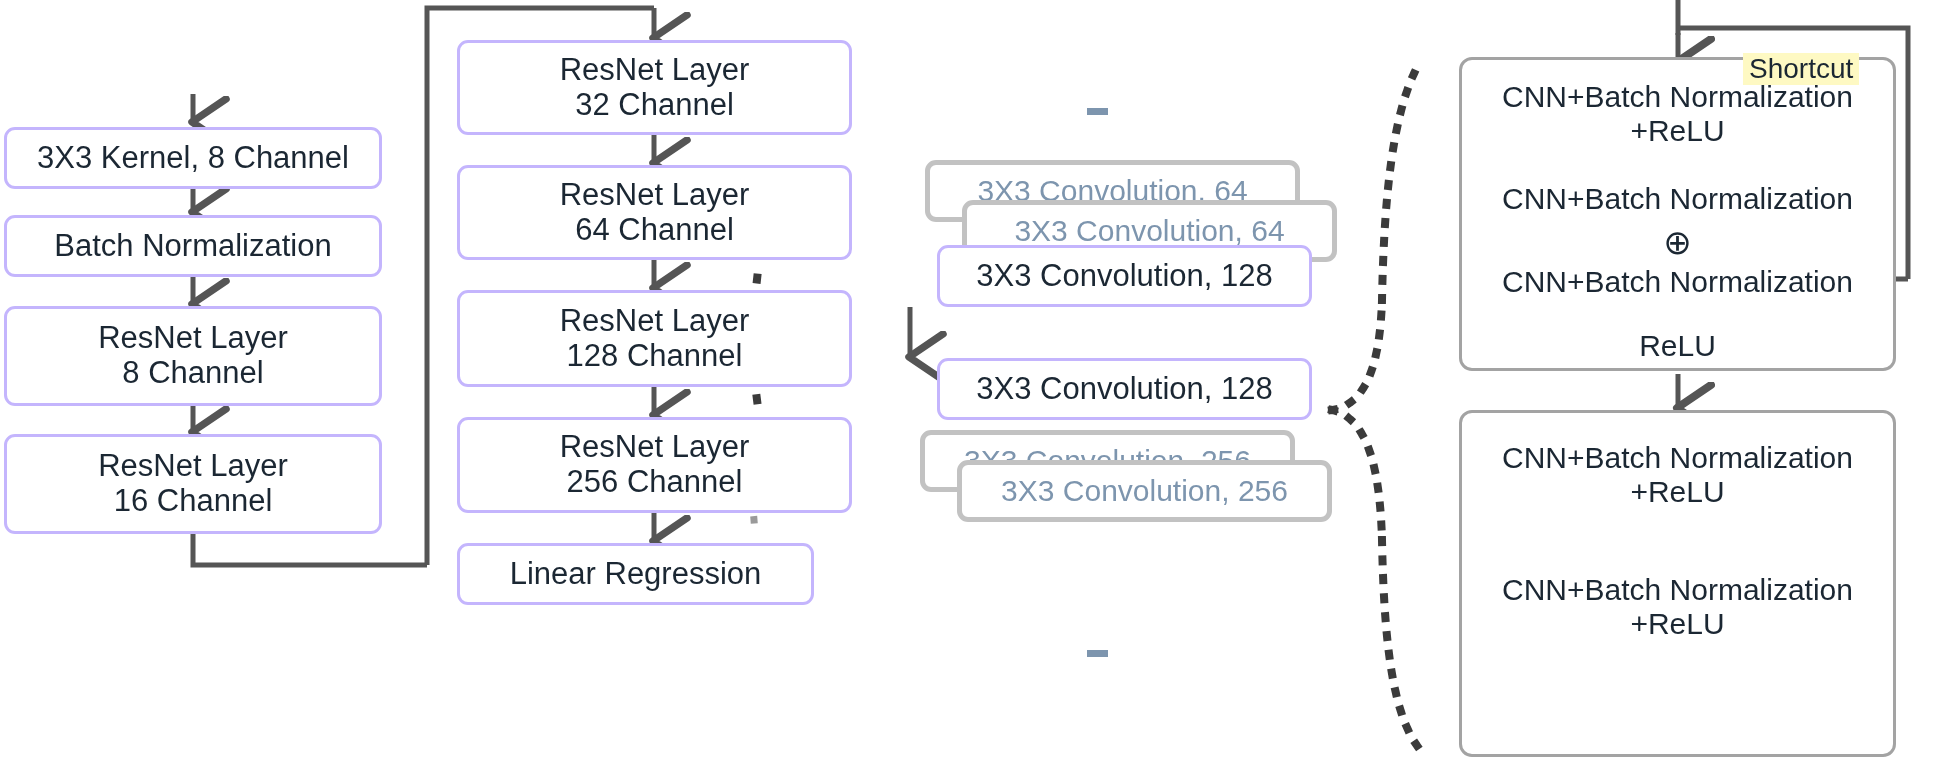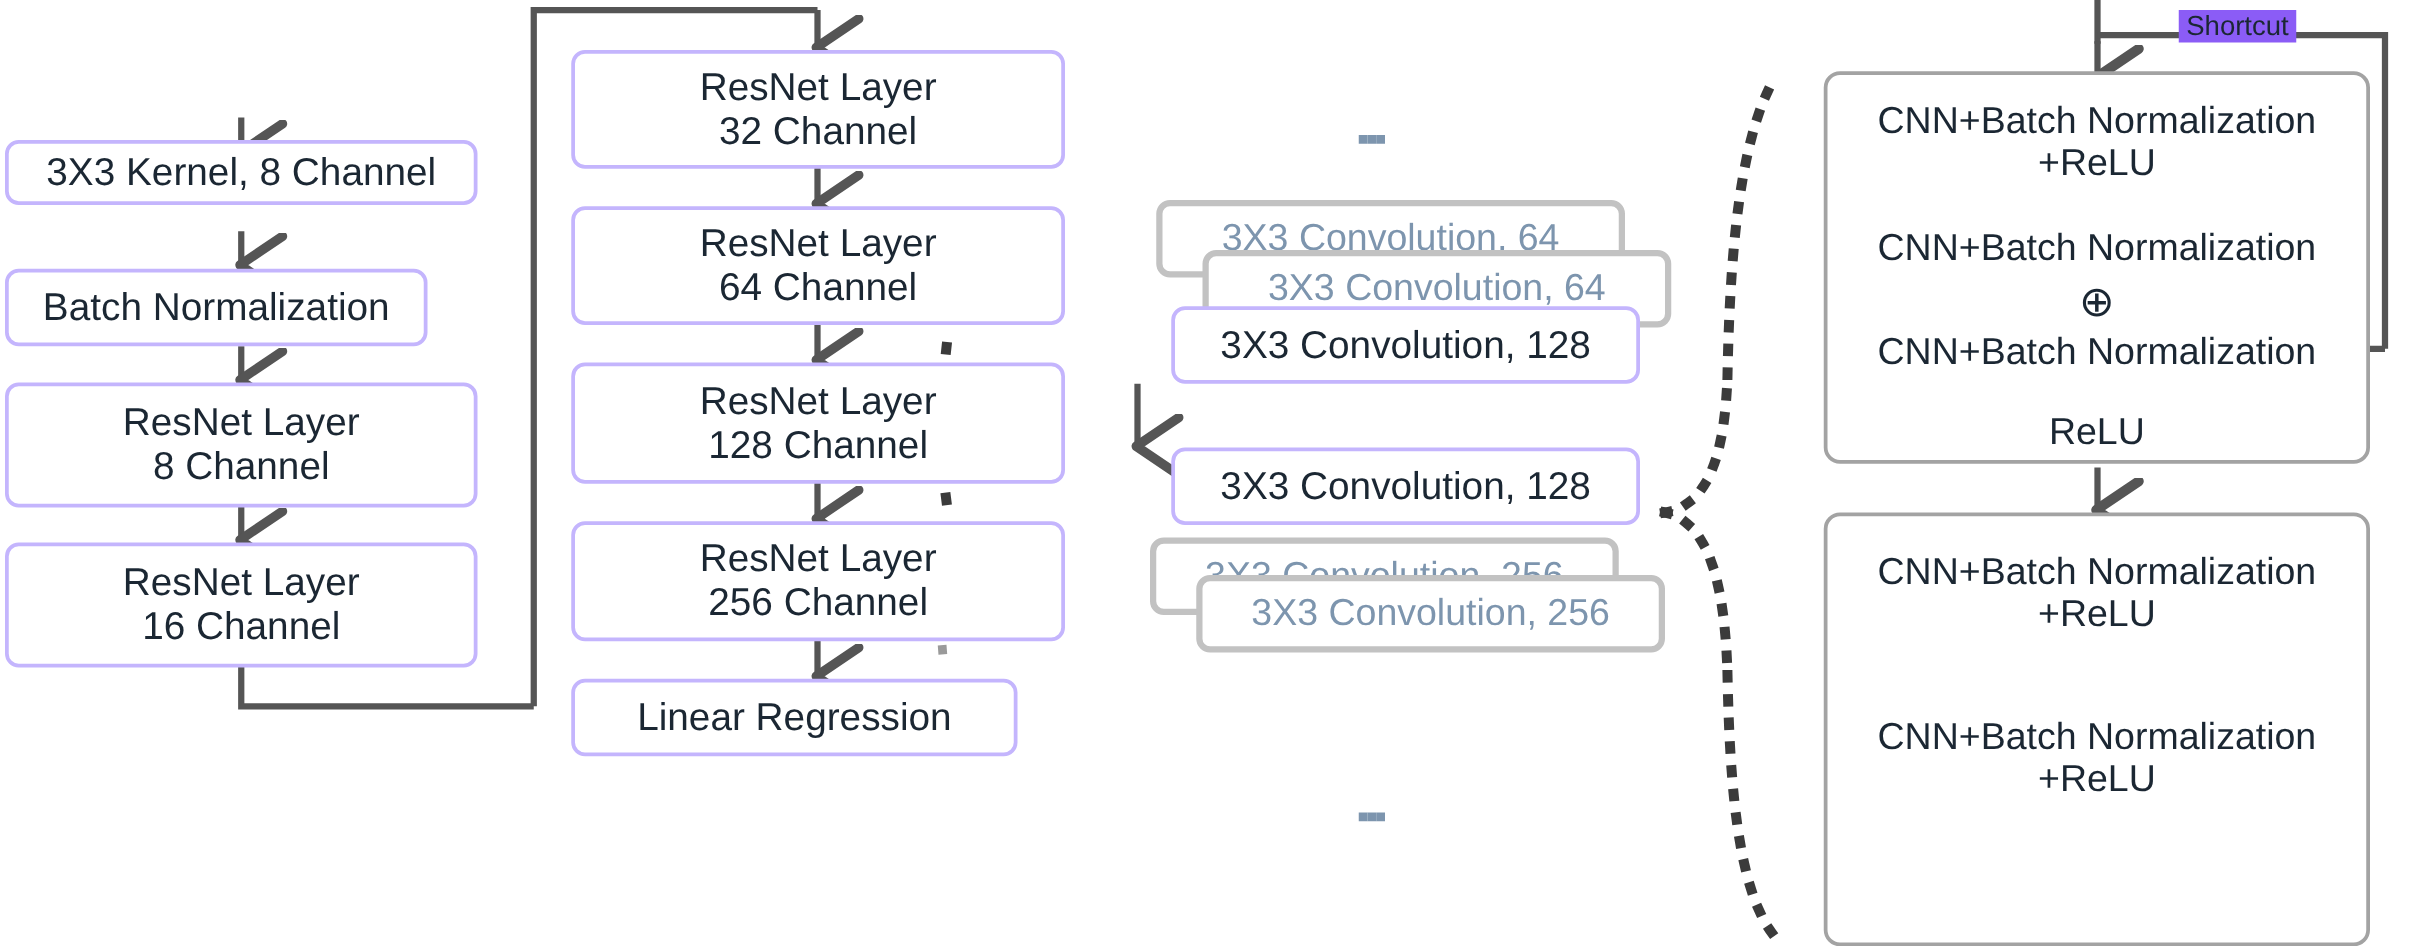--- a/index.html
+++ b/index.html
@@ -56,23 +56,24 @@
     font-size:30px;
     line-height:1.12;
     white-space:pre-line;
   }
   .oplus{
     position:absolute;width:100%;text-align:center;
     font-size:34px;color:#1b2733;line-height:1;
   }
   .shortcut-label{
     position:absolute;
-    font-size:22px;color:#1b2733;
-    background:#8b5cf6;padding:0 6px;
+    font-size:28px;color:#1b2733;
+    background:#fef9c3;padding:0 6px;
     z-index:5;
+    margin-top:45px;
   }
   .ellipsis{
     position:absolute;
     color:#7d95ae;
     font-size:30px;
     line-height:9px;
     letter-spacing:0;
     z-index:4;
     text-align:center;
     writing-mode:vertical-rl;
@@ -146,25 +147,25 @@
 
     <g stroke="#3b3b3b" stroke-width="8" fill="none" stroke-linecap="square" stroke-dasharray="2 17">
       <path d="M1332,410 C1368,404 1380,360 1382,300"></path>
       <path d="M1382,300 C1384,200 1392,110 1420,62"></path>
       <path d="M1332,410 C1368,418 1380,470 1382,540"></path>
       <path d="M1382,540 C1384,640 1392,718 1422,752"></path>
     </g>
   </svg>
 
 
-  <div class="node solid f31" style="left:4px;top:112px;width:378px;height:52px;">
+  <div class="node solid f31" style="left:4px;top:127px;width:378px;height:62px;">
     <span>3X3 Kernel, 8 Channel</span>
   </div>
 
-  <div class="node solid f31" style="left:4px;top:215px;width:338px;height:62px;">
+  <div class="node solid f31" style="left:4px;top:215px;width:378px;height:62px;">
     <span>Batch Normalization</span>
   </div>
 
   <div class="node solid f31" style="left:4px;top:306px;width:378px;height:100px;">
     <span>ResNet Layer
 8 Channel</span>
   </div>
 
   <div class="node solid f31" style="left:4px;top:434px;width:378px;height:100px;">
     <span>ResNet Layer

